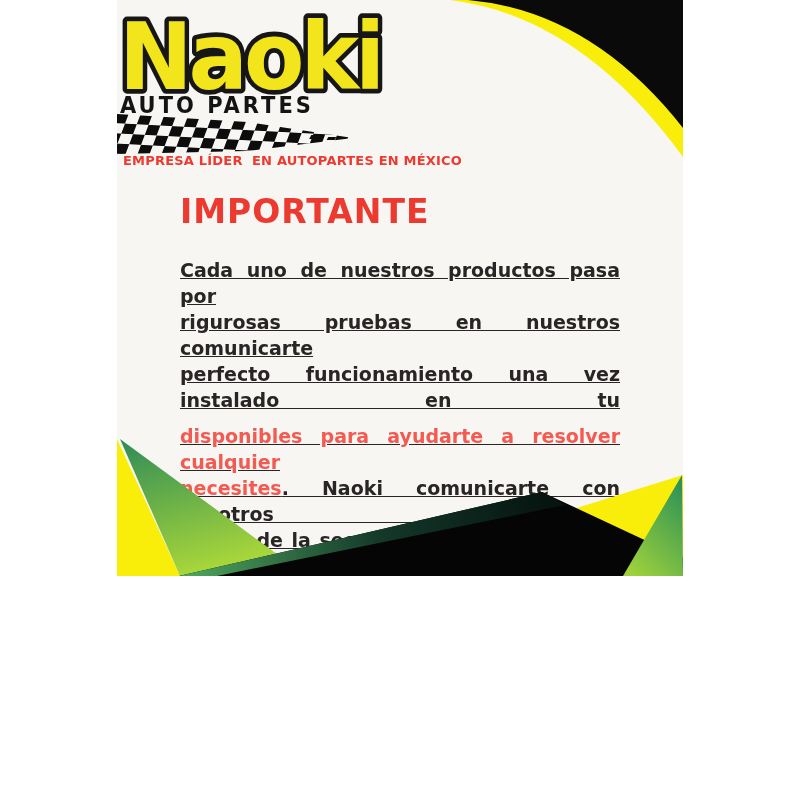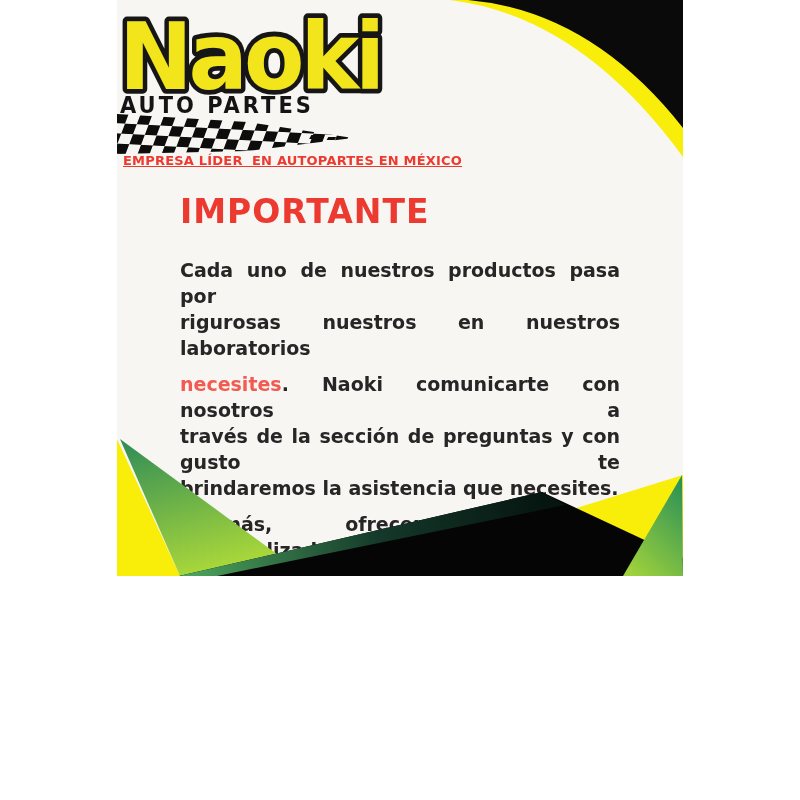--- a/index.html
+++ b/index.html
@@ -31,34 +31,34 @@
   .logo-sub{
     position:absolute;left:3px;top:92px;
     font-size:21px;font-weight:700;color:#141414;
     letter-spacing:3px;transform:scaleY(1.08);transform-origin:left top;
     white-space:nowrap;
   }
   .flag{position:absolute;left:0;top:113px;width:238px;height:42px;}
   .tagline{
     position:absolute;left:6px;top:153px;
     font-size:13px;font-weight:800;color:var(--red);
-    letter-spacing:0.2px;white-space:pre;text-decoration:underline;
+    letter-spacing:0.2px;white-space:pre;
   }
   
   .heading{
     position:absolute;left:63px;top:192px;
     font-size:33px;line-height:40px;font-weight:800;
     color:var(--red);letter-spacing:1px;white-space:nowrap;
   }
   
   .body-text{
     position:absolute;left:63px;top:257px;width:440px;
     font-size:19px;font-weight:700;color:var(--body-text);
   }
-  .para{margin:0 0 10px 0;}
+  .para{margin:0 0 10px 0;text-decoration:underline;}
   .line{
     line-height:26px;
     text-align:justify;text-align-last:justify;
     white-space:normal;
   }
   .line.last{text-align-last:left;}
   .hl{color:var(--highlight-red);}
   
   .bottom-deco{position:absolute;left:0;bottom:0;width:566px;height:150px;pointer-events:none;}
 </style>
@@ -89,23 +89,25 @@
       <rect x="224" y="24" width="8" height="3" fill="#0d0d0d" transform="skewX(-28)"></rect>
     </svg>
     <div class="tagline">EMPRESA LÍDER  EN AUTOPARTES EN MÉXICO</div>
   </div>
 
   <div class="heading">IMPORTANTE</div>
 
   <div class="body-text">
       <div class="para">
         <div class="line"><span>Cada uno de nuestros productos pasa por</span></div>
-        <div class="line"><span>rigurosas nuestros en nuestros laboratorios</span></div>
+        <div class="line"><span>rigurosas pruebas en nuestros comunicarte</span></div>
+        <div class="line"><span>perfecto funcionamiento una vez instalado en tu</span></div>
       </div>
       <div class="para">
+        <div class="line"><span class="hl">disponibles para ayudarte a resolver cualquier</span></div>
         <div class="line"><span class="hl">necesites</span><span>. Naoki comunicarte con nosotros a</span></div>
         <div class="line"><span>través de la sección de preguntas y con gusto te</span></div>
         <div class="line last"><span>brindaremos la asistencia que necesites.</span></div>
       </div>
       <div class="para">
         <div class="line"><span>Además, ofrecemos asesoría personalizada para</span></div>
       </div>
     </div>
 
   <svg class="bottom-deco" viewBox="0 0 566 150" preserveAspectRatio="none">

